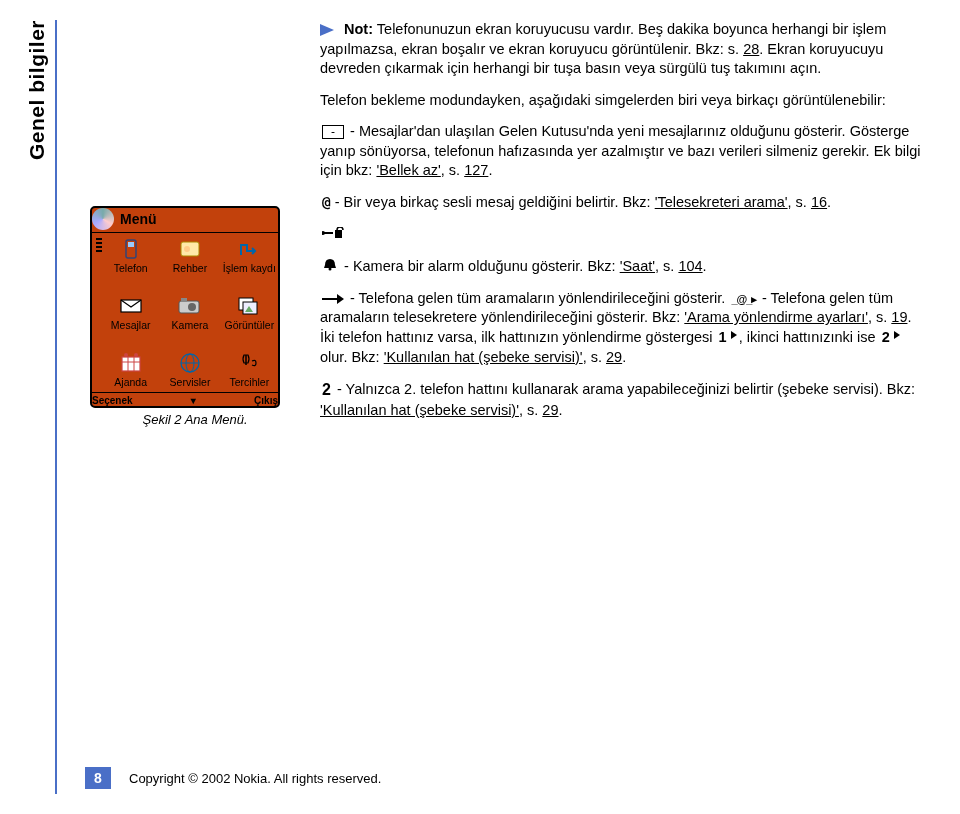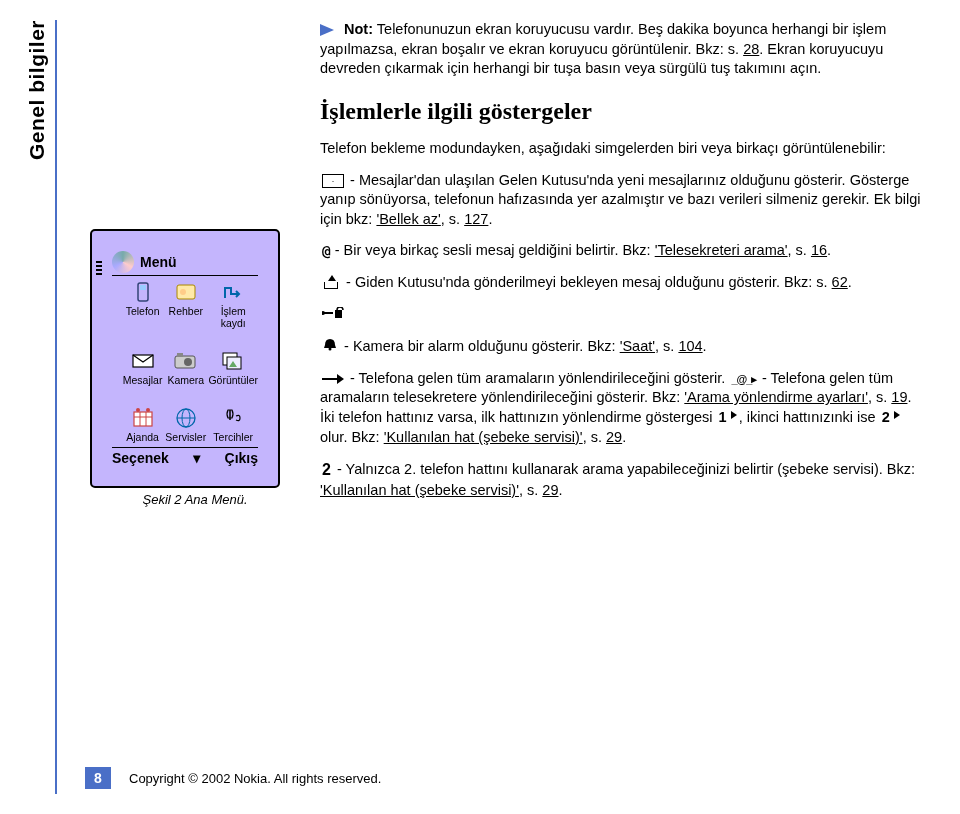--- a/index.html
+++ b/index.html
@@ -78,22 +78,22 @@
   }
   .phone-caption {
     font-style: italic;
     font-size: 13px;
     margin-top: 4px;
   }
   .phone-screen {
     width: 190px;
     border: 2px solid #000;
     border-radius: 5px;
-    background: #c4b5fd;
-    padding: 20px;
+    background: #c2410c;
+    padding: 0;
     box-sizing: border-box;
     font-size: 12px;
   }
   .phone-top {
     display: flex;
     align-items: center;
     border-bottom: 1px solid #000;
     padding-bottom: 2px;
     margin-bottom: 4px;
   }
@@ -116,21 +116,21 @@
     margin: 0 auto 1px auto;
     display: flex; align-items: center; justify-content: center;
   }
   .phone-bottom {
     display: flex;
     justify-content: space-between;
     border-top: 1px solid #000;
     margin-top: 4px;
     padding-top: 2px;
     font-weight: bold;
-    font-size: 14px;
+    font-size: 10px;
   }
   .footer {
     position: absolute;
     left: 85px;
     bottom: 25px;
     font-size: 13px;
     display: flex;
     align-items: center;
     gap: 18px;
   }
@@ -301,34 +301,30 @@
 
       <div class="right-col">
         <div class="note-block">
           <p>
             <span class="triangle-bullet"></span>
             <span class="note-label">Not:</span>
             <span>Telefonunuzun ekran koruyucusu vardır. Beş dakika boyunca herhangi bir işlem yapılmazsa, ekran boşalır ve ekran koruyucu görüntülenir. Bkz: s. </span><span class="link">28</span><span>. Ekran koruyucuyu devreden çıkarmak için herhangi bir tuşa basın veya sürgülü tuş takımını açın.</span>
           </p>
         </div>
 
-        <div class="section-heading">İşlemlerle ilgili göstergeler</div>
         <p class="para">Telefon bekleme modundayken, aşağıdaki simgelerden biri veya birkaçı görüntülenebilir:</p>
 
         <p class="para">
           <span class="inline-icon icon-envelope"></span><span> - Mesajlar'dan ulaşılan Gelen Kutusu'nda yeni mesajlarınız olduğunu gösterir. Gösterge yanıp sönüyorsa, telefonun hafızasında yer azalmıştır ve bazı verileri silmeniz gerekir. Ek bilgi için bkz: </span><span class="link">'Bellek az'</span><span>, s. </span><span class="link">127</span><span>.</span>
         </p>
 
         <p class="para">
           <span class="inline-icon icon-vm">@</span><span> - Bir veya birkaç sesli mesaj geldiğini belirtir. Bkz: </span><span class="link">'Telesekreteri arama'</span><span>, s. </span><span class="link">16</span><span>.</span>
         </p>
 
-        <p class="para">
-          <span class="inline-icon icon-outbox"></span><span> - Giden Kutusu'nda gönderilmeyi bekleyen mesaj olduğunu gösterir. Bkz: s. </span><span class="link">62</span><span>.</span>
-        </p>
 
 
         <p class="para">
           <span class="inline-icon icon-lock"><svg width="22" height="12">
                 <rect x="13" y="3" width="7" height="8" fill="#000"></rect>
                 <path d="M15 3 Q15 0 18 0 Q21 0 21 3" fill="none" stroke="#000" stroke-width="1.5"></path>
                 <rect x="1" y="5" width="10" height="2" fill="#000"></rect>
                 <circle cx="1" cy="6" r="2" fill="#000"></circle>
               </svg></span>
         </p>

